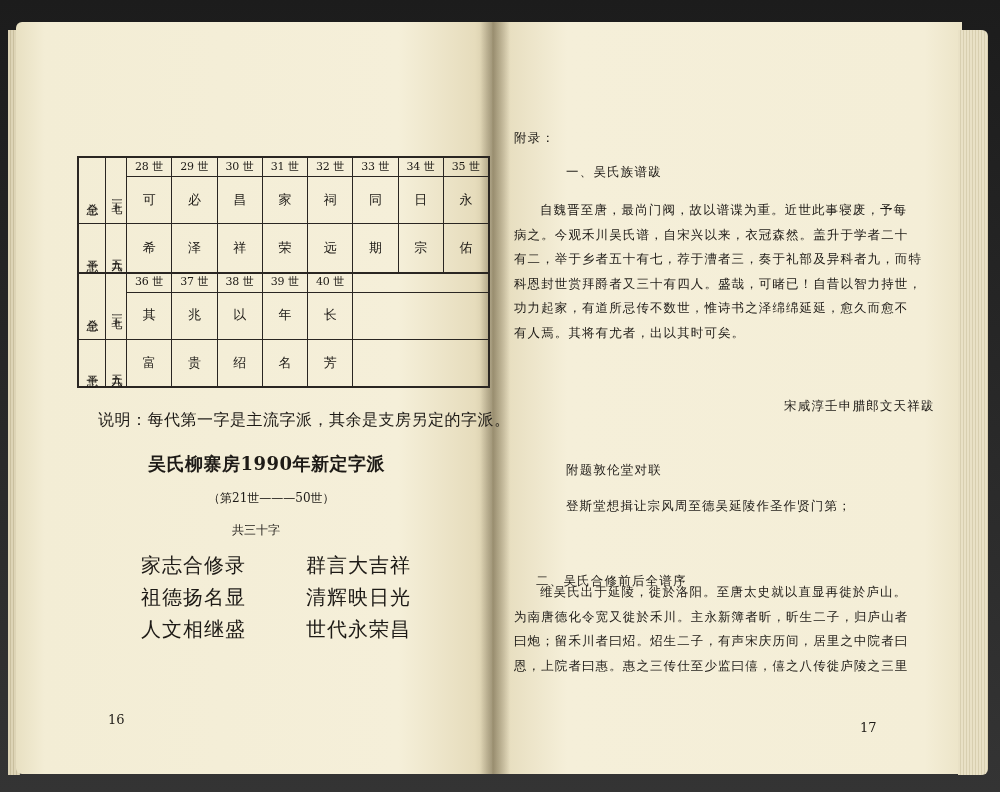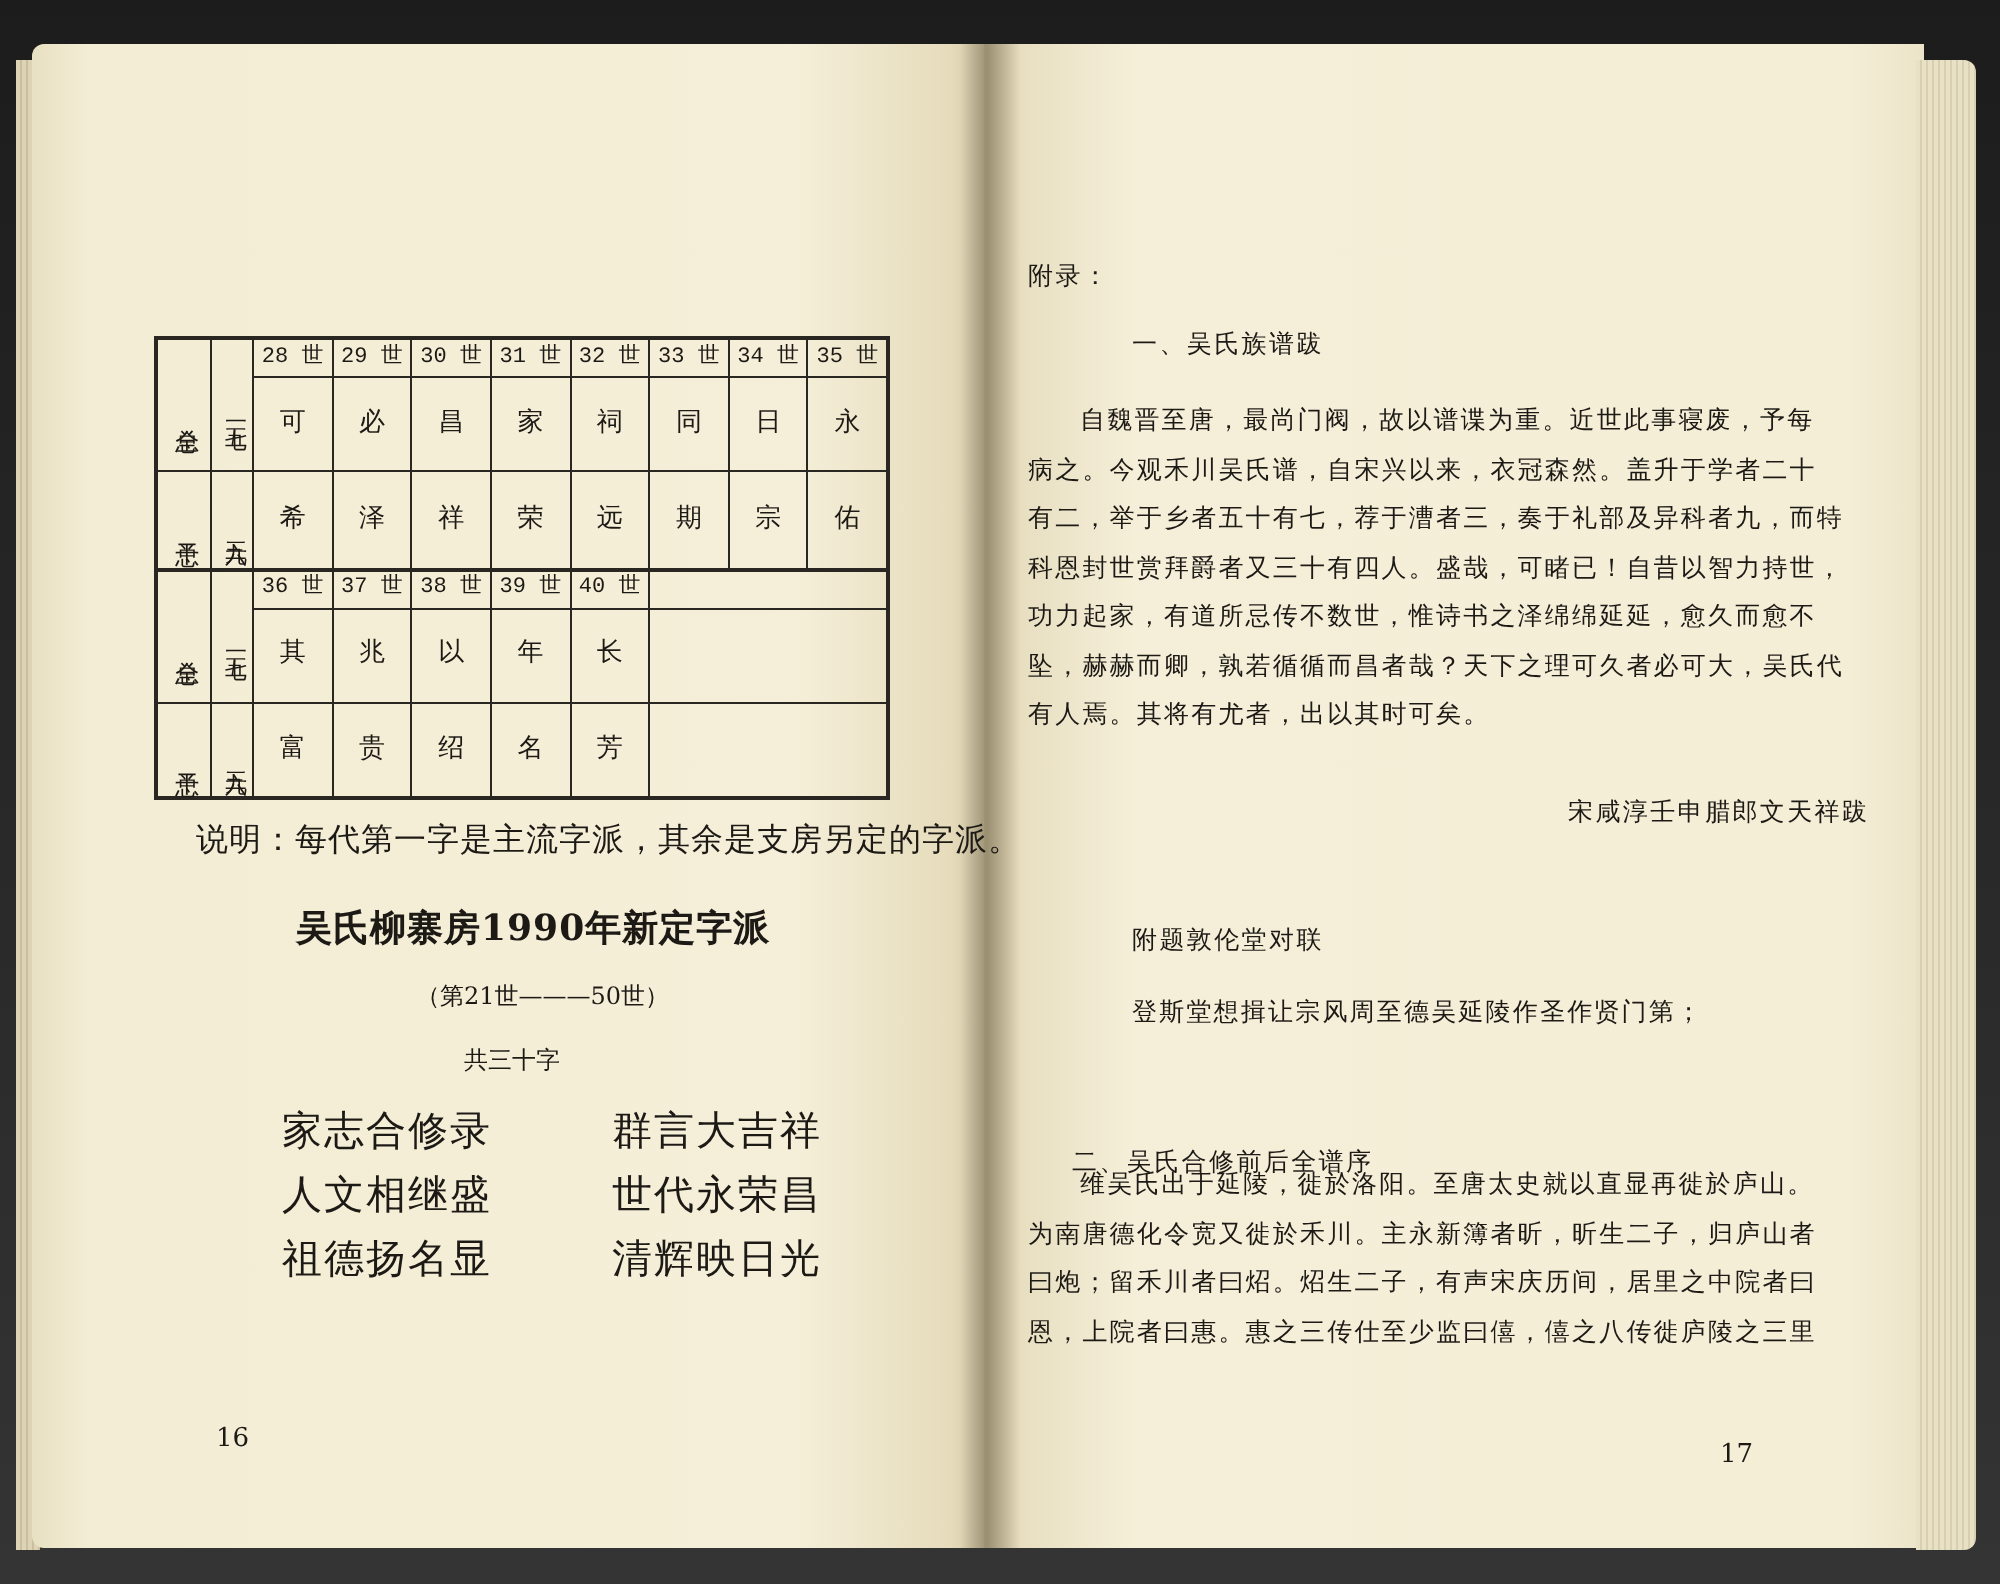--- a/index.html
+++ b/index.html
@@ -29,22 +29,22 @@
     position:absolute; left:8px; top:30px; width:12px; height:745px;
     background:repeating-linear-gradient(90deg,#ddd4b6 0 2px,#c9bf9e 2px 3px);
   }
   .spine-shadow {
     position:absolute; left:480px; top:22px; width:30px; height:752px;
     background:linear-gradient(90deg,rgba(0,0,0,0) 0%,rgba(60,50,30,.35) 45%,rgba(60,50,30,.25) 60%,rgba(0,0,0,0) 100%);
   }
 
   
   .gen-table {
-    position:absolute; left:77px; top:168px; width:368px; height:232px;
-    border:1.5px solid #2a2622; box-sizing:border-box;font-family:Liberation Mono, monospace;
+    position:absolute; left:77px; top:156px; width:413px; height:232px;
+    border:1.5px solid #2a2622; box-sizing:border-box;
   }
   .gen-table table { border-collapse:collapse; width:100%; height:100%; }
   .gen-table td {
     border:1px solid #2a2622; text-align:center; vertical-align:middle;
     font-size:13px; padding:0; line-height:1.1;
   }
   .gen-table .lbl { width:26px; font-size:12px; }
   .gen-table .num { width:20px; font-size:11px; }
   .gen-table .gen { font-size:11px; height:18px; }
   .gen-table .sep td { border-top:2.5px solid #2a2622; }
@@ -145,39 +145,38 @@
 <div class="note">说明：每代第一字是主流字派，其余是支房另定的字派。</div>
 <div class="section-title">吴氏柳寨房1990年新定字派</div>
 <div class="sub-range">（第21世———50世）</div>
 <div class="count">共三十字</div>
 <div class="verses">
   <div class="verse-row">
     <span>家志合修录</span>
     <span>群言大吉祥</span>
   </div>
   <div class="verse-row">
+    <span>祖德扬名显</span>
+    <span>清辉映日光</span>
+  </div>
+  <div class="verse-row">
     <span>人文相继盛</span>
     <span>世代永荣昌</span>
-  </div>
-  <div class="verse-row">
-    <span>祖德扬名显</span>
-    <span>清辉映日光</span>
   </div>
 </div>
 <div class="pagenum" style="left:108px;top:712px;">16</div>
 
 <div class="rp" style="left:514px;top:130px;">附录：</div>
 <div class="rp" style="left:566px;top:164px;">一、吴氏族谱跋</div>
 <div class="para" style="left:540px;top:198px;">
   <p>自魏晋至唐，最尚门阀，故以谱谍为重。近世此事寝废，予每</p>
   <p style="margin-left:-26px">病之。今观禾川吴氏谱，自宋兴以来，衣冠森然。盖升于学者二十</p>
   <p style="margin-left:-26px">有二，举于乡者五十有七，荐于漕者三，奏于礼部及异科者九，而特</p>
   <p style="margin-left:-26px">科恩封世赏拜爵者又三十有四人。盛哉，可睹已！自昔以智力持世，</p>
   <p style="margin-left:-26px">功力起家，有道所忌传不数世，惟诗书之泽绵绵延延，愈久而愈不</p>
-  <p style="margin-left:-26px">坠，赫赫而卿，孰若循循而昌者哉？天下之理可久者必可大，吴氏代</p>
   <p style="margin-left:-26px">有人焉。其将有尤者，出以其时可矣。</p>
 </div>
 <div class="rp" style="left:784px;top:398px;">宋咸淳壬申腊郎文天祥跋</div>
 <div class="rp" style="left:566px;top:462px;">附题敦伦堂对联</div>
 <div class="para" style="left:566px;top:494px;">
   <p>登斯堂想揖让宗风周至德吴延陵作圣作贤门第；</p>
 </div>
 <div class="rp" style="left:536px;top:573px;">二、吴氏合修前后全谱序</div>
 <div class="para" style="left:540px;top:580px;">
   <p>维吴氏出于延陵，徙於洛阳。至唐太史就以直显再徙於庐山。</p>

